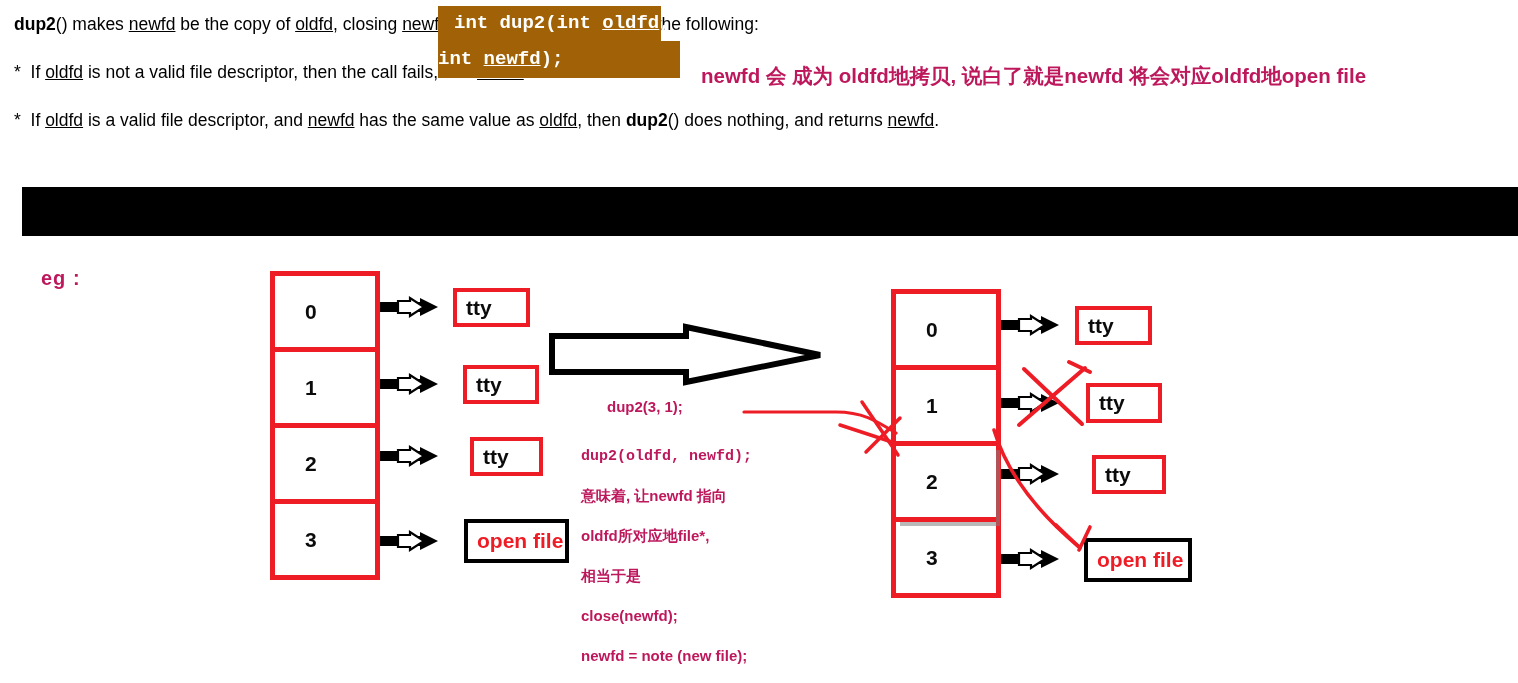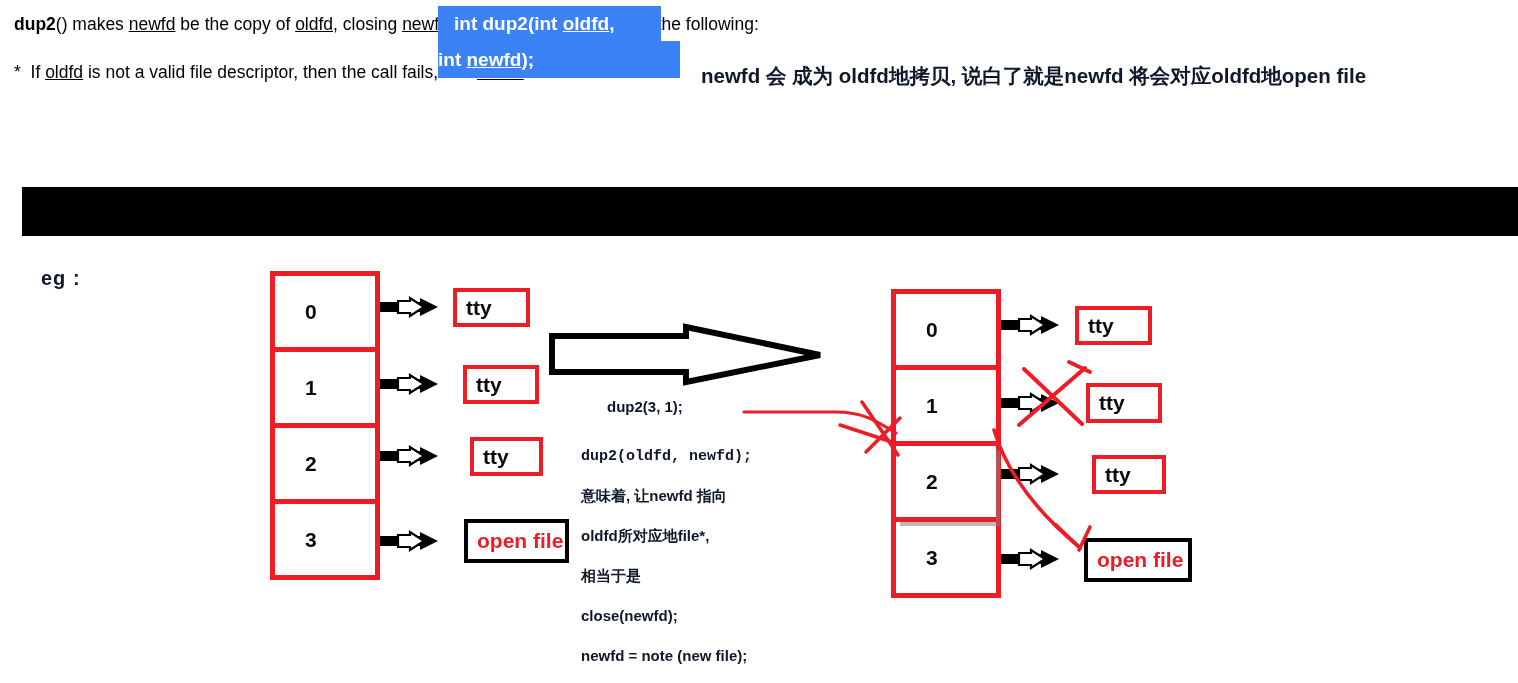--- a/index.html
+++ b/index.html
@@ -1,36 +1,36 @@
 <!DOCTYPE html>
 <html><head>
 <meta charset="utf-8">
 <style>
   html,body{margin:0;padding:0;background:#ffffff;}
   body{width:1518px;height:683px;position:relative;overflow:hidden;
        font-family:"Liberation Sans",sans-serif;}
 
   
-  .term{position:absolute;background:#3b82f6;color:#ffffff;
-        font-family:Liberation Sans, sans-serif;
+  .term{position:absolute;background:#a16207;color:#ffffff;
+        font-family:Liberation Mono, monospace;
         white-space:pre;}
   .sig-box{top:6px;left:438px;width:207px;height:35px;font-size:19px;
            line-height:35px;padding-left:16px;font-weight:bold;}
   .sig-box2{top:41px;left:438px;width:242px;height:37px;font-size:19px;
             line-height:37px;font-weight:bold;}
   .man{top:91px;left:22px;width:1190px;height:145px;font-size:17.5px;}
   .man .ln{height:48px;line-height:48px;padding-left:14px;white-space:pre;}
   .man .ln.wide{width:1496px;}
   .man-ext{position:absolute;top:187px;left:22px;width:1496px;height:49px;
            background:#000;}
   .u{text-decoration:underline;}
   .b{font-weight:bold;}
 
   
-  .red{position:absolute;color:#0f172a;font-weight:bold;white-space:pre;}
+  .red{position:absolute;color:#be185d;font-weight:bold;white-space:pre;}
   .top-note{top:62px;left:701px;font-size:20.5px;}
   .eg{top:267px;left:41px;font-size:20px;letter-spacing:1px;}
 
   .note-line{font-size:15px;}
 
   
   .fdtable{position:absolute;border:5px solid #ee1c25;box-sizing:border-box;
            display:flex;flex-direction:column;background:#fff;}
   .fdtable .cell{flex:1;border-bottom:5px solid #ee1c25;box-sizing:border-box;
                  display:flex;align-items:center;position:relative;}
@@ -59,20 +59,21 @@
 
 <div class="term sig-box"><span class="b">int dup2(int <span class="u">oldfd</span>,</span></div>
 <div class="term sig-box2"><span class="b">int <span class="u">newfd</span>);</span></div>
 
 <div class="red top-note">newfd 会 成为 oldfd地拷贝, 说白了就是newfd 将会对应oldfd地open file</div>
 
 <div class="man-ext"></div>
 <div class="man">
   <div class="ln"><span class="b">dup2</span>() makes <span class="u">newfd</span> be the copy of <span class="u">oldfd</span>, closing <span class="u">newfd</span> first if necessary, but note the following:</div>
   <div class="ln">*  If <span class="u">oldfd</span> is not a valid file descriptor, then the call fails, and <span class="u">newfd</span> is not closed.</div>
+  <div class="ln wide">*  If <span class="u">oldfd</span> is a valid file descriptor, and <span class="u">newfd</span> has the same value as <span class="u">oldfd</span>, then <span class="b">dup2</span>() does nothing, and returns <span class="u">newfd</span>.</div>
 </div>
 
 <div class="red eg">eg :</div>
 
 <div class="fdtable tbl-left">
   <div class="cell">
       <span>0</span>
     </div>
   <div class="cell">
       <span>1</span>

